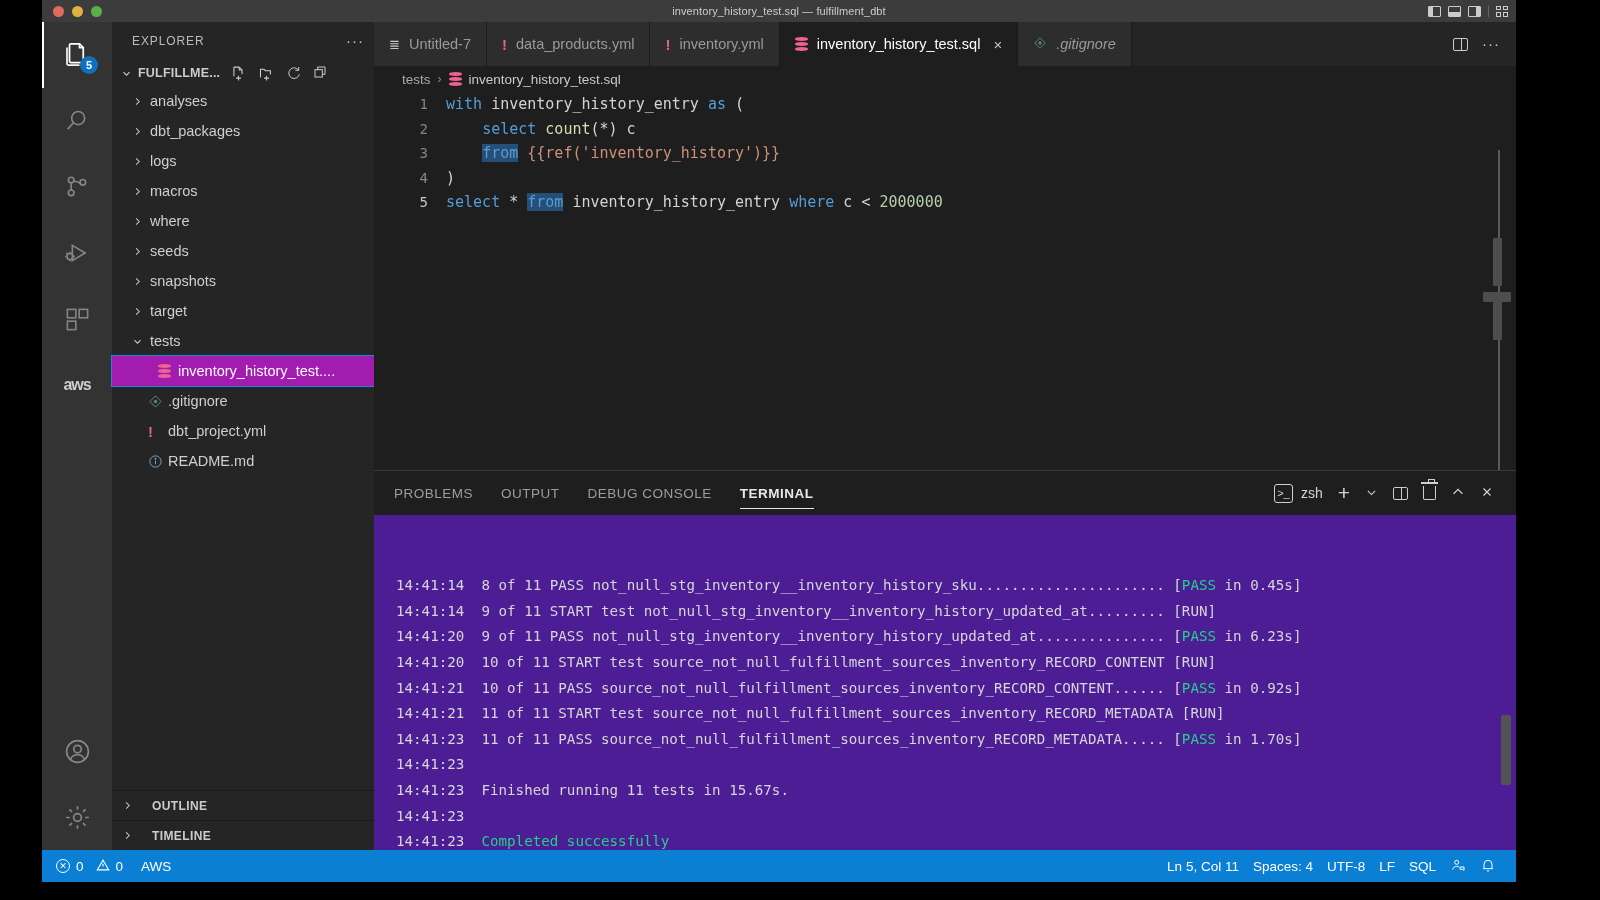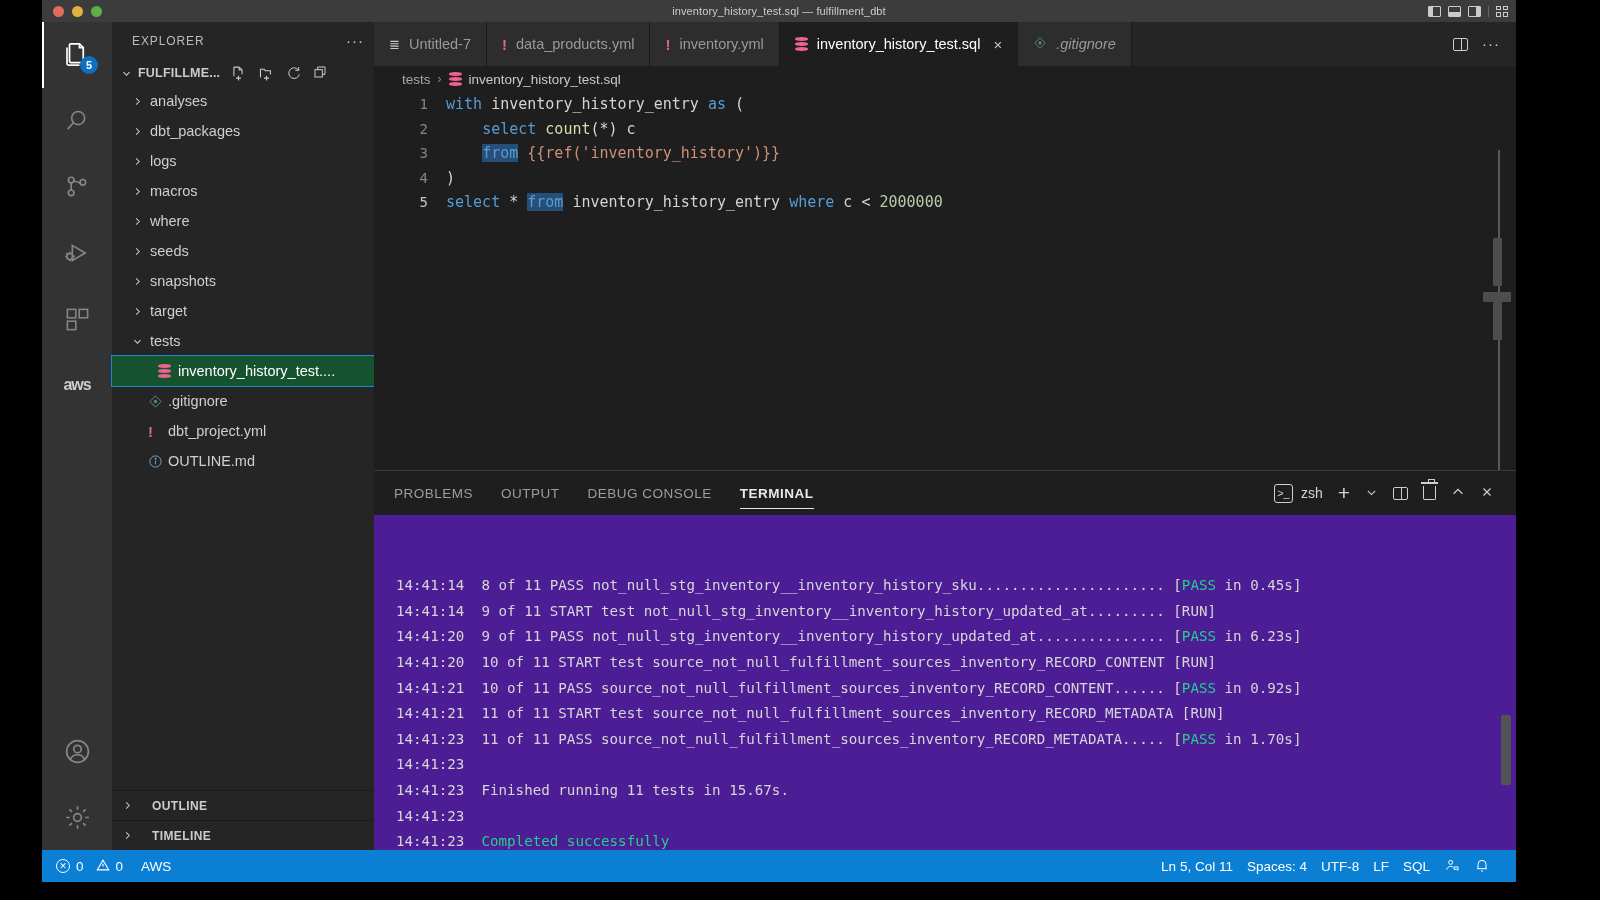--- a/index.html
+++ b/index.html
@@ -102,21 +102,21 @@
   .root-actions { display: flex; gap: 11px; margin-left: 6px; align-items: center; }
   .row {
     height: 30px; display: flex; align-items: center;
     padding-left: 20px; cursor: default; position: relative;
   }
   .row .twisty { width: 18px; color: #cccccc; display:flex; align-items:center;}
   .row .fname { font-size: 14.5px; color: #cfcfcf; white-space: nowrap; overflow:hidden; }
   .row.file { padding-left: 36px; }
   .row.nested { padding-left: 46px; }
   .row.selected {
-    background: #14532d;
+    background: #a21caf;
     outline: 1px solid #1b87d6;
   }
   .row.selected .fname { color: #ffffff; }
   .ficon { width: 20px; display: flex; align-items: center; justify-content: flex-start; }
   .db-icon { width: 13px; height: 14px; position: relative; display:inline-block; }
   .db-icon span { position: absolute; left: 0; width: 13px; height: 3.6px; background: #f06292; border-radius: 50%/45%; }
   .db-icon span:nth-child(1){ top:0; }
   .db-icon span:nth-child(2){ top:5px; }
   .db-icon span:nth-child(3){ top:10px; }
   .yml-bang { color: #e05fa0; font-weight: bold; font-size: 15px; }
@@ -241,21 +241,21 @@
   }
 
   
   .statusbar {
     position: absolute; left: 0; right: 0; bottom: 0;
     height: 32px; background: #0a7fd4;
     display: flex; align-items: center;
     color: #ffffff; font-size: 13.5px;
   }
   .sb-left { display: flex; align-items: center; gap: 18px; padding-left: 14px; }
-  .sb-right { margin-left: auto; display: flex; align-items: center; gap: 14px; padding-right: 26px; }
+  .sb-right { margin-left: auto; display: flex; align-items: center; gap: 14px; padding-right: 20px; }
   .sb-item { display: flex; align-items: center; gap: 6px; }
   .circ-x {
     width: 14px; height: 14px; border-radius: 50%; border: 1.4px solid #fff;
     display:flex; align-items:center; justify-content:center; font-size:9px;
   }
 </style>
 </head>
 <body>
 
 <div id="app">
@@ -472,21 +472,21 @@
           <span class="fname">dbt_project.yml</span>
         </div>
         <div class="row file">
           <span class="ficon">
             <svg width="15" height="15" viewBox="0 0 24 24" fill="none" stroke="#6aa6c8" stroke-width="1.6">
                 <circle cx="12" cy="12" r="9"></circle>
                 <path d="M12 10.5v6"></path>
                 <circle cx="12" cy="7.6" r="1" fill="#6aa6c8"></circle>
               </svg>
           </span>
-          <span class="fname">OUTLINE.md</span>
+          <span class="fname">README.md</span>
         </div>
       </div>
 
       <div class="sb-bottom">
         <div class="panel-section">
           <span class="twisty">
               <svg width="11" height="11" viewBox="0 0 16 16" fill="none" stroke="currentColor" stroke-width="1.5">
                 <path d="M6 3.5 10.5 8 6 12.5"></path>
               </svg>
             </span>

